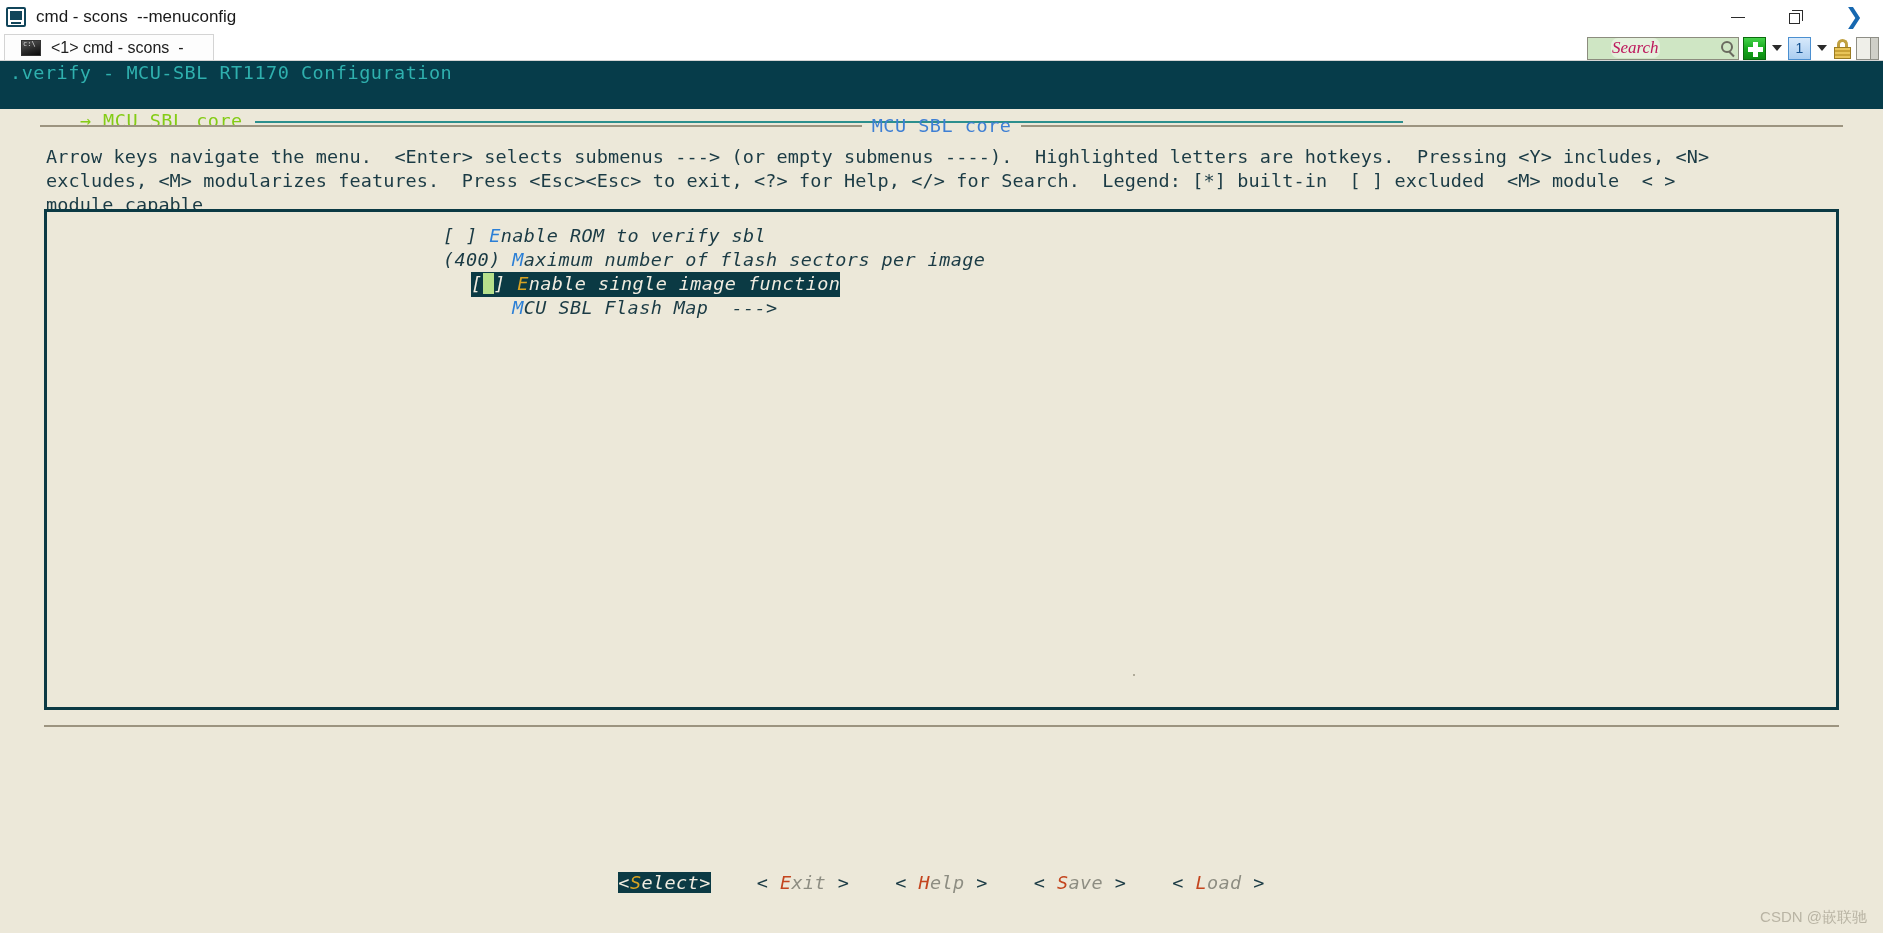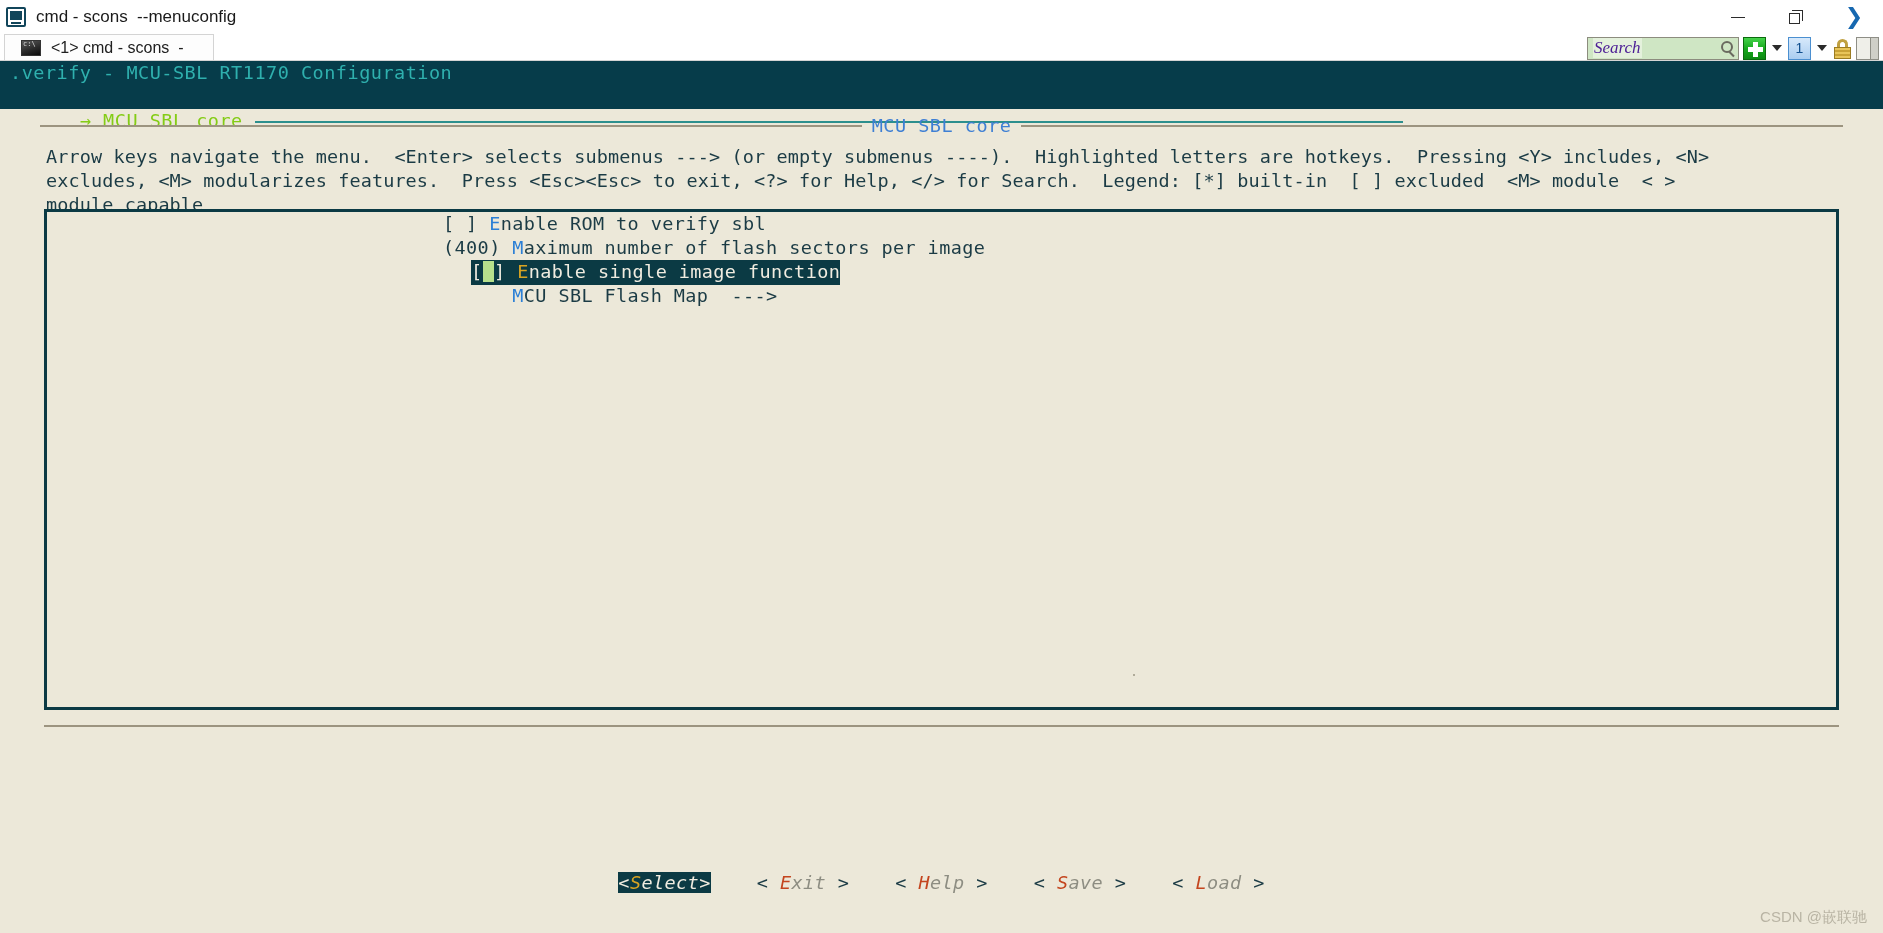--- a/index.html
+++ b/index.html
@@ -166,24 +166,25 @@
     border: 1px solid #8c8c7e;
     display: flex;
     align-items: center;
     box-sizing: border-box;
     position: relative;
   }
   .searchbox .ph {
     font-family: "Liberation Serif", serif;
     font-style: italic;
     font-size: 17px;
-    color: #4c1d95;
-    margin-left: 5px;
+    color: #be185d;
+    margin-left: 23px;
     background: #e4f1dc;
     padding: 0 1px;
+    border-radius: 7px;
   }
   .mag {
     position: absolute;
     right: 5px; top: 3px;
     width: 12px; height: 12px;
     border: 2px solid #6a6a5f;
     border-radius: 50%;
     box-sizing: border-box;
   }
   .mag::after {
@@ -337,21 +338,22 @@
 
   .menu-panel {
     position: absolute;
     left: 44px;
     top: 148px;
     width: 1795px;
     height: 501px;
     border: 3px solid #0b3a44;
     background: #ece8d9;
     box-sizing: border-box;
-    padding-top: 0;
+    padding-top: 12px;
+    font-style: italic;
   }
   .menu-row {
     height: 24px;
     line-height: 24px;
     white-space: pre;
     padding-left: 396px;
     color: #1b3b45;
     letter-spacing: 0.4px;
   }
   .menu-row .hot { color: #2b7fd6; }

